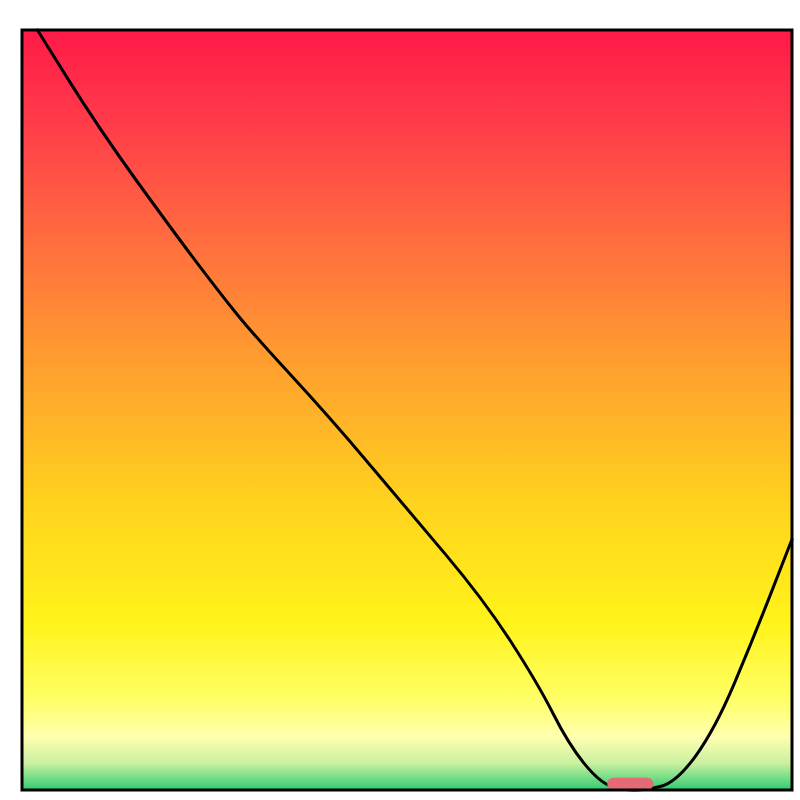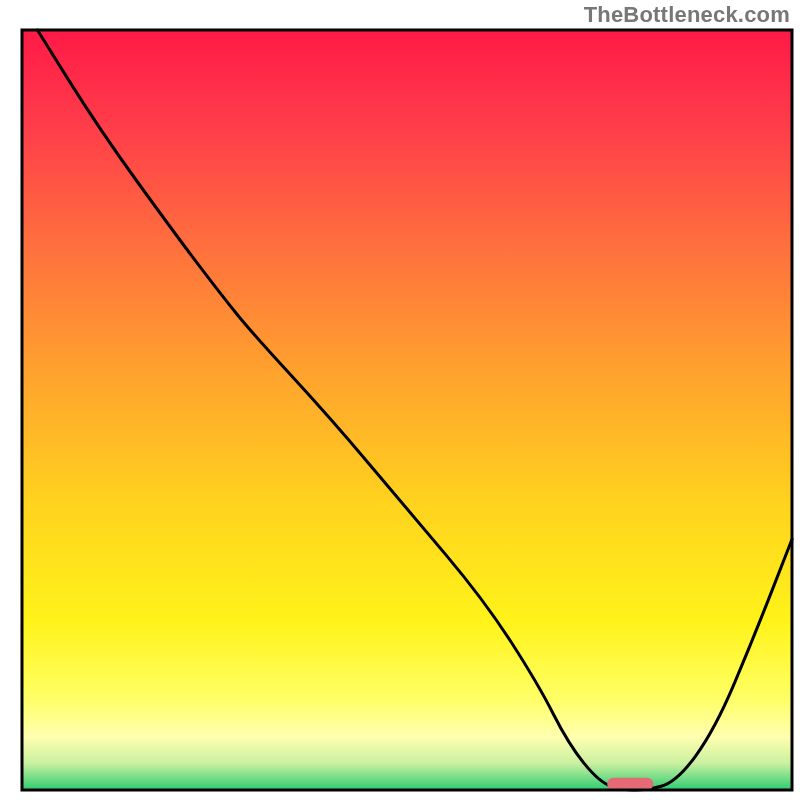--- a/index.html
+++ b/index.html
@@ -49,14 +49,13 @@
     </defs>
 
     <rect id="plot-bg" fill="url(#bg-grad)" x="22" y="30" width="770" height="760"></rect>
 
     <path id="curve-path" fill="none" stroke="#000000" stroke-width="3" stroke-linejoin="round" stroke-linecap="round" d="M 37.4 30 Q 37.4 30 68.2 79.39999999999998 Q 99 128.79999999999995 137.5 182 Q 176 235.20000000000005 199.10000000000002 265.6 Q 222.20000000000002 296 237.60000000000002 315 Q 253 334 291.5 375.8 Q 330 417.6 368.5 463.20000000000005 Q 407 508.8 445.5 554.4 Q 484 600 510.95 641.8 Q 537.9 683.6 553.3 714 Q 568.6999999999999 744.4 584.0999999999999 763.4 Q 599.5 782.4 611.05 786.2 Q 622.6 790 634.1500000000001 790 Q 645.7 790 661.1 786.2 Q 676.5 782.4 695.75 755.8 Q 715 729.2 734.25 683.6 Q 753.5 638 772.75 588.6 T 792 539.2"></path>
 
     <rect id="marker-rect" rx="6.08" ry="6.08" x="607.2" y="777.8399999999999" width="46.199999999999996" height="12.16" fill="#e46a76"></rect>
 
     <rect id="axes-frame" fill="none" stroke="#000000" stroke-width="3" x="22" y="30" width="770" height="760"></rect>
   </svg>
-  <div class="watermark">TheBottleneck.com</div>
 </div>
 
 </body></html>

